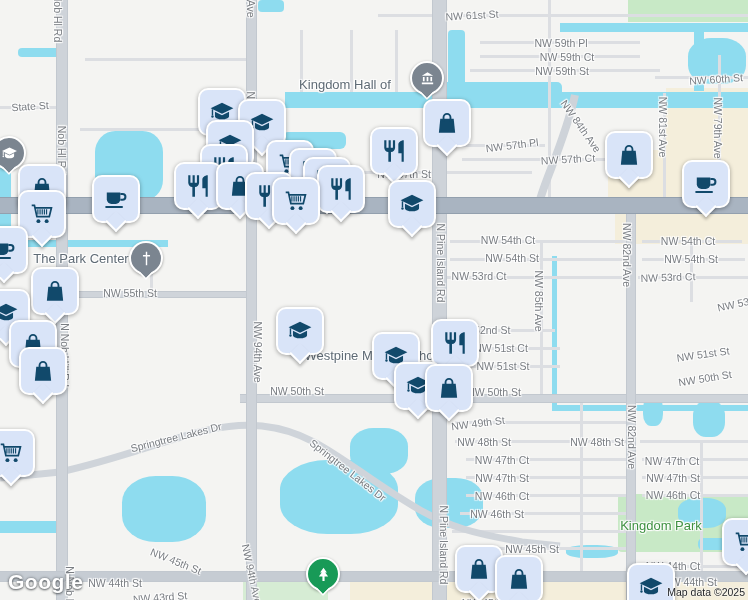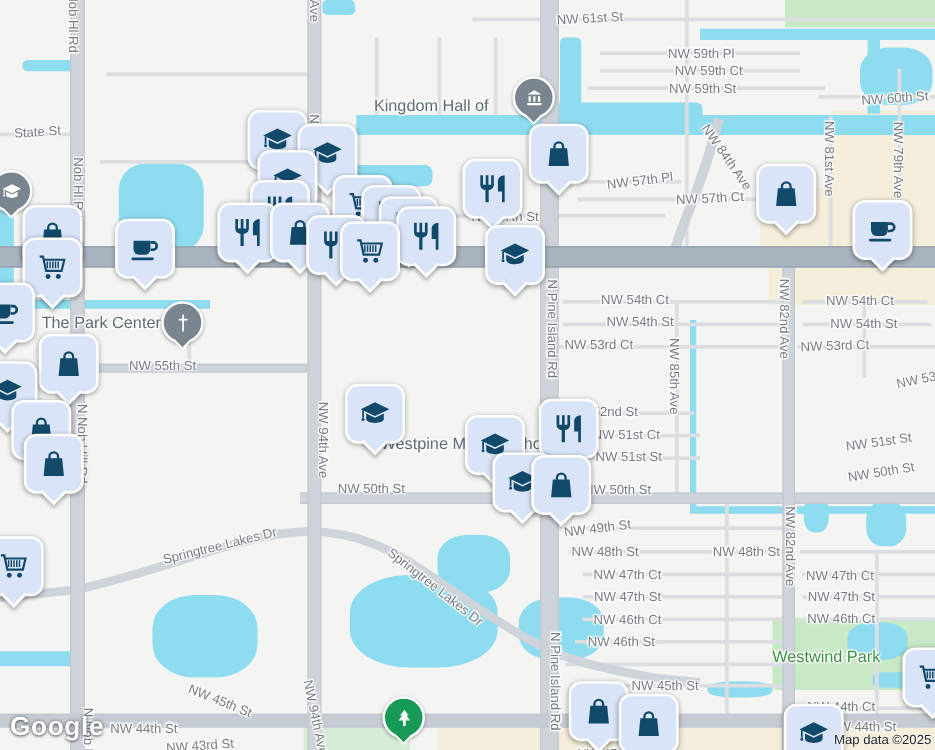--- a/index.html
+++ b/index.html
@@ -238,21 +238,21 @@
       <div class="street-label" style="left: 627px; top: 255px; transform: translate(-50%, -50%) rotate(90deg);">NW 82nd Ave</div>
       <div class="street-label" style="left: 632px; top: 437px; transform: translate(-50%, -50%) rotate(90deg);">NW 82nd Ave</div>
       <div class="street-label" style="left: 581px; top: 126px; transform: translate(-50%, -50%) rotate(55deg);">NW 84th Ave</div>
       <div class="street-label" style="left: 663px; top: 127px; transform: translate(-50%, -50%) rotate(90deg);">NW 81st Ave</div>
       <div class="street-label" style="left: 718px; top: 128px; transform: translate(-50%, -50%) rotate(90deg);">NW 79th Ave</div>
     </div>
   <div id="pois" class="abs" style="left:0;top:0;width:100%;height:100%">
       <div class="poi-label" style="left: 345px; top: 72px; margin-top: 12px;">Kingdom Hall of</div>
       <div class="poi-label" style="left: 81px; top: 258px;">The Park Center</div>
       <div class="poi-label" style="left: 374px; top: 355px;">Westpine Middle School</div>
-      <div class="poi-label park" style="left: 661px; top: 525px;">Westwind Park</div>
+      <div class="poi-label park" style="left: 661px; top: 525px;">Kingdom Park</div>
     </div>
   <div id="markers" class="abs" style="left:0;top:0;width:100%;height:100%">
       <div class="pin" style="left: 198px; top: 88px; z-index: 212;">
         <div class="tail"></div>
         <svg fill="currentColor">
           <use href="#i-cap"></use>
         </svg>
       </div>
       <div class="pin" style="left: 423px; top: 99px; z-index: 223;">
         <div class="tail"></div>

